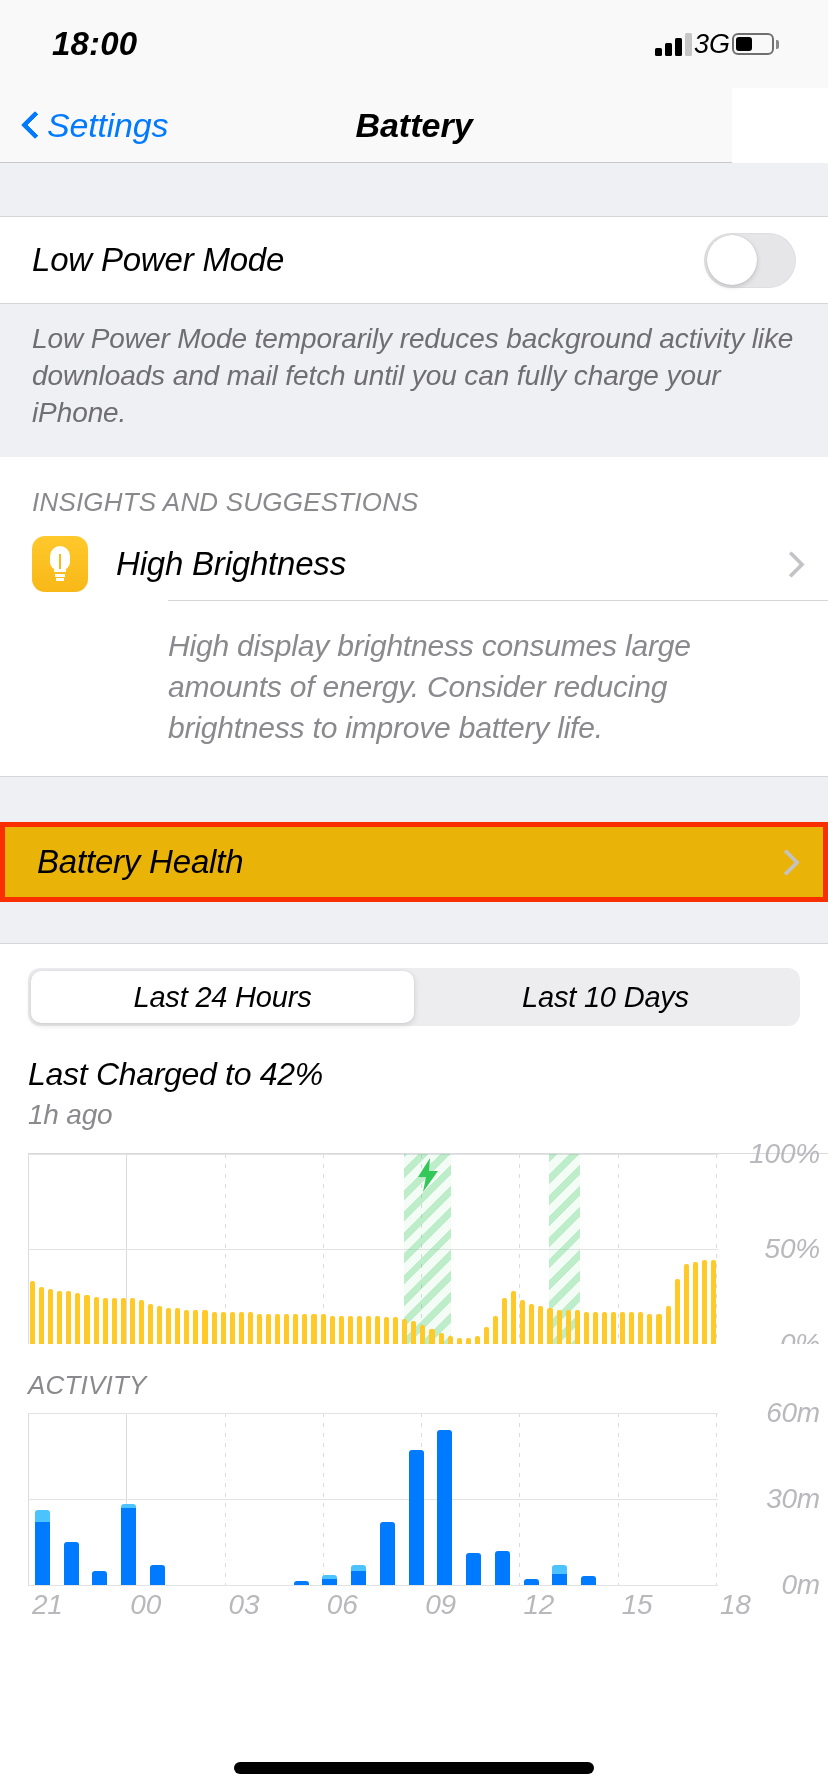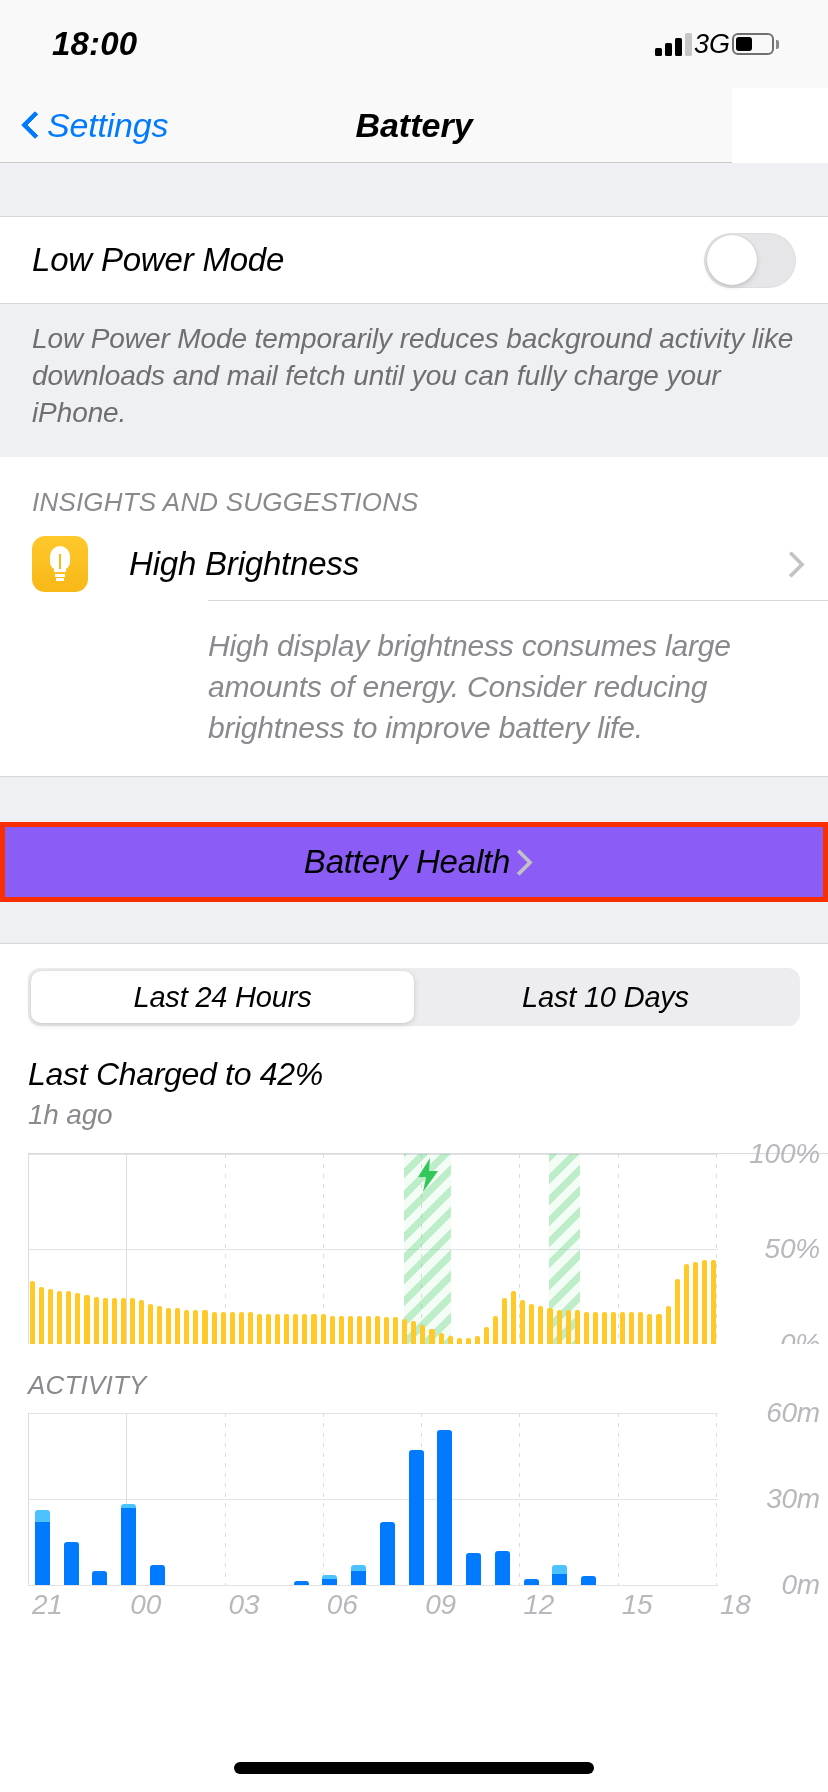--- a/index.html
+++ b/index.html
@@ -98,21 +98,21 @@
     font-size: 28px; line-height: 37px; color: #6e6e73; letter-spacing: -0.1px;
   }
 
   .section-header {
     background: #fff; padding: 30px 32px 10px 32px;
     font-size: 26px; color: #8a8a8e; letter-spacing: 0.2px;
   }
 
   .insight-row {
     background: #fff; display:flex; align-items:center;
-    padding: 8px 32px 8px 32px; gap: 41px;
+    padding: 8px 32px 8px 32px; gap: 28px;
   }
   .bulb-icon {
     width: 56px; height: 56px; border-radius: 13px; flex: none;
     background: linear-gradient(180deg,#ffc82b 0%, #f8b818 100%);
     display:flex; align-items:center; justify-content:center;
   }
   .bulb-glyph { width: 22px; height: 36px; position: relative; }
   .bulb-glyph .b {
     position:absolute; top:0; left:1px; width: 20px; height: 24px;
     background:#fff; border-radius: 10px 10px 8px 8px;
@@ -134,29 +134,29 @@
     width: 15px; height: 15px;
     border-right: 4px solid #c3c3c7; border-top: 4px solid #c3c3c7;
     transform: rotate(45deg); border-radius: 1px;
   }
 
   .insight-body {
     background: #fff; padding: 24px 32px 28px 104px;
     font-size: 30px; line-height: 41px; color: #8a8a8e; letter-spacing: -0.2px;
     border-top: 1px solid #d6d6da; margin-left: 104px; padding-left: 0; padding-right: 32px;
   }
-  .insight-body-wrap { background:#fff; padding-left: 104px; }
+  .insight-body-wrap { background:#fff; padding-left: 64px; }
 
   
   .highlight-wrap {
     position: relative; background: #eff0f3;
   }
   .bh-cell {
-    background:#8b5cf6; height: 80px; display:flex; align-items:center;
-    justify-content: center; padding: 0 32px;
+    background:#eab308; height: 80px; display:flex; align-items:center;
+    justify-content: space-between; padding: 0 32px;
     border: 5px solid #fa2f00;
   }
 
   
   .seg-wrap { background:#fff; padding: 24px 28px 0 28px; }
   .seg {
     width: 772px; height: 58px; background: #ededf0; border-radius: 12px;
     display:flex; padding: 3px; position: relative;
   }
   .seg-item {

